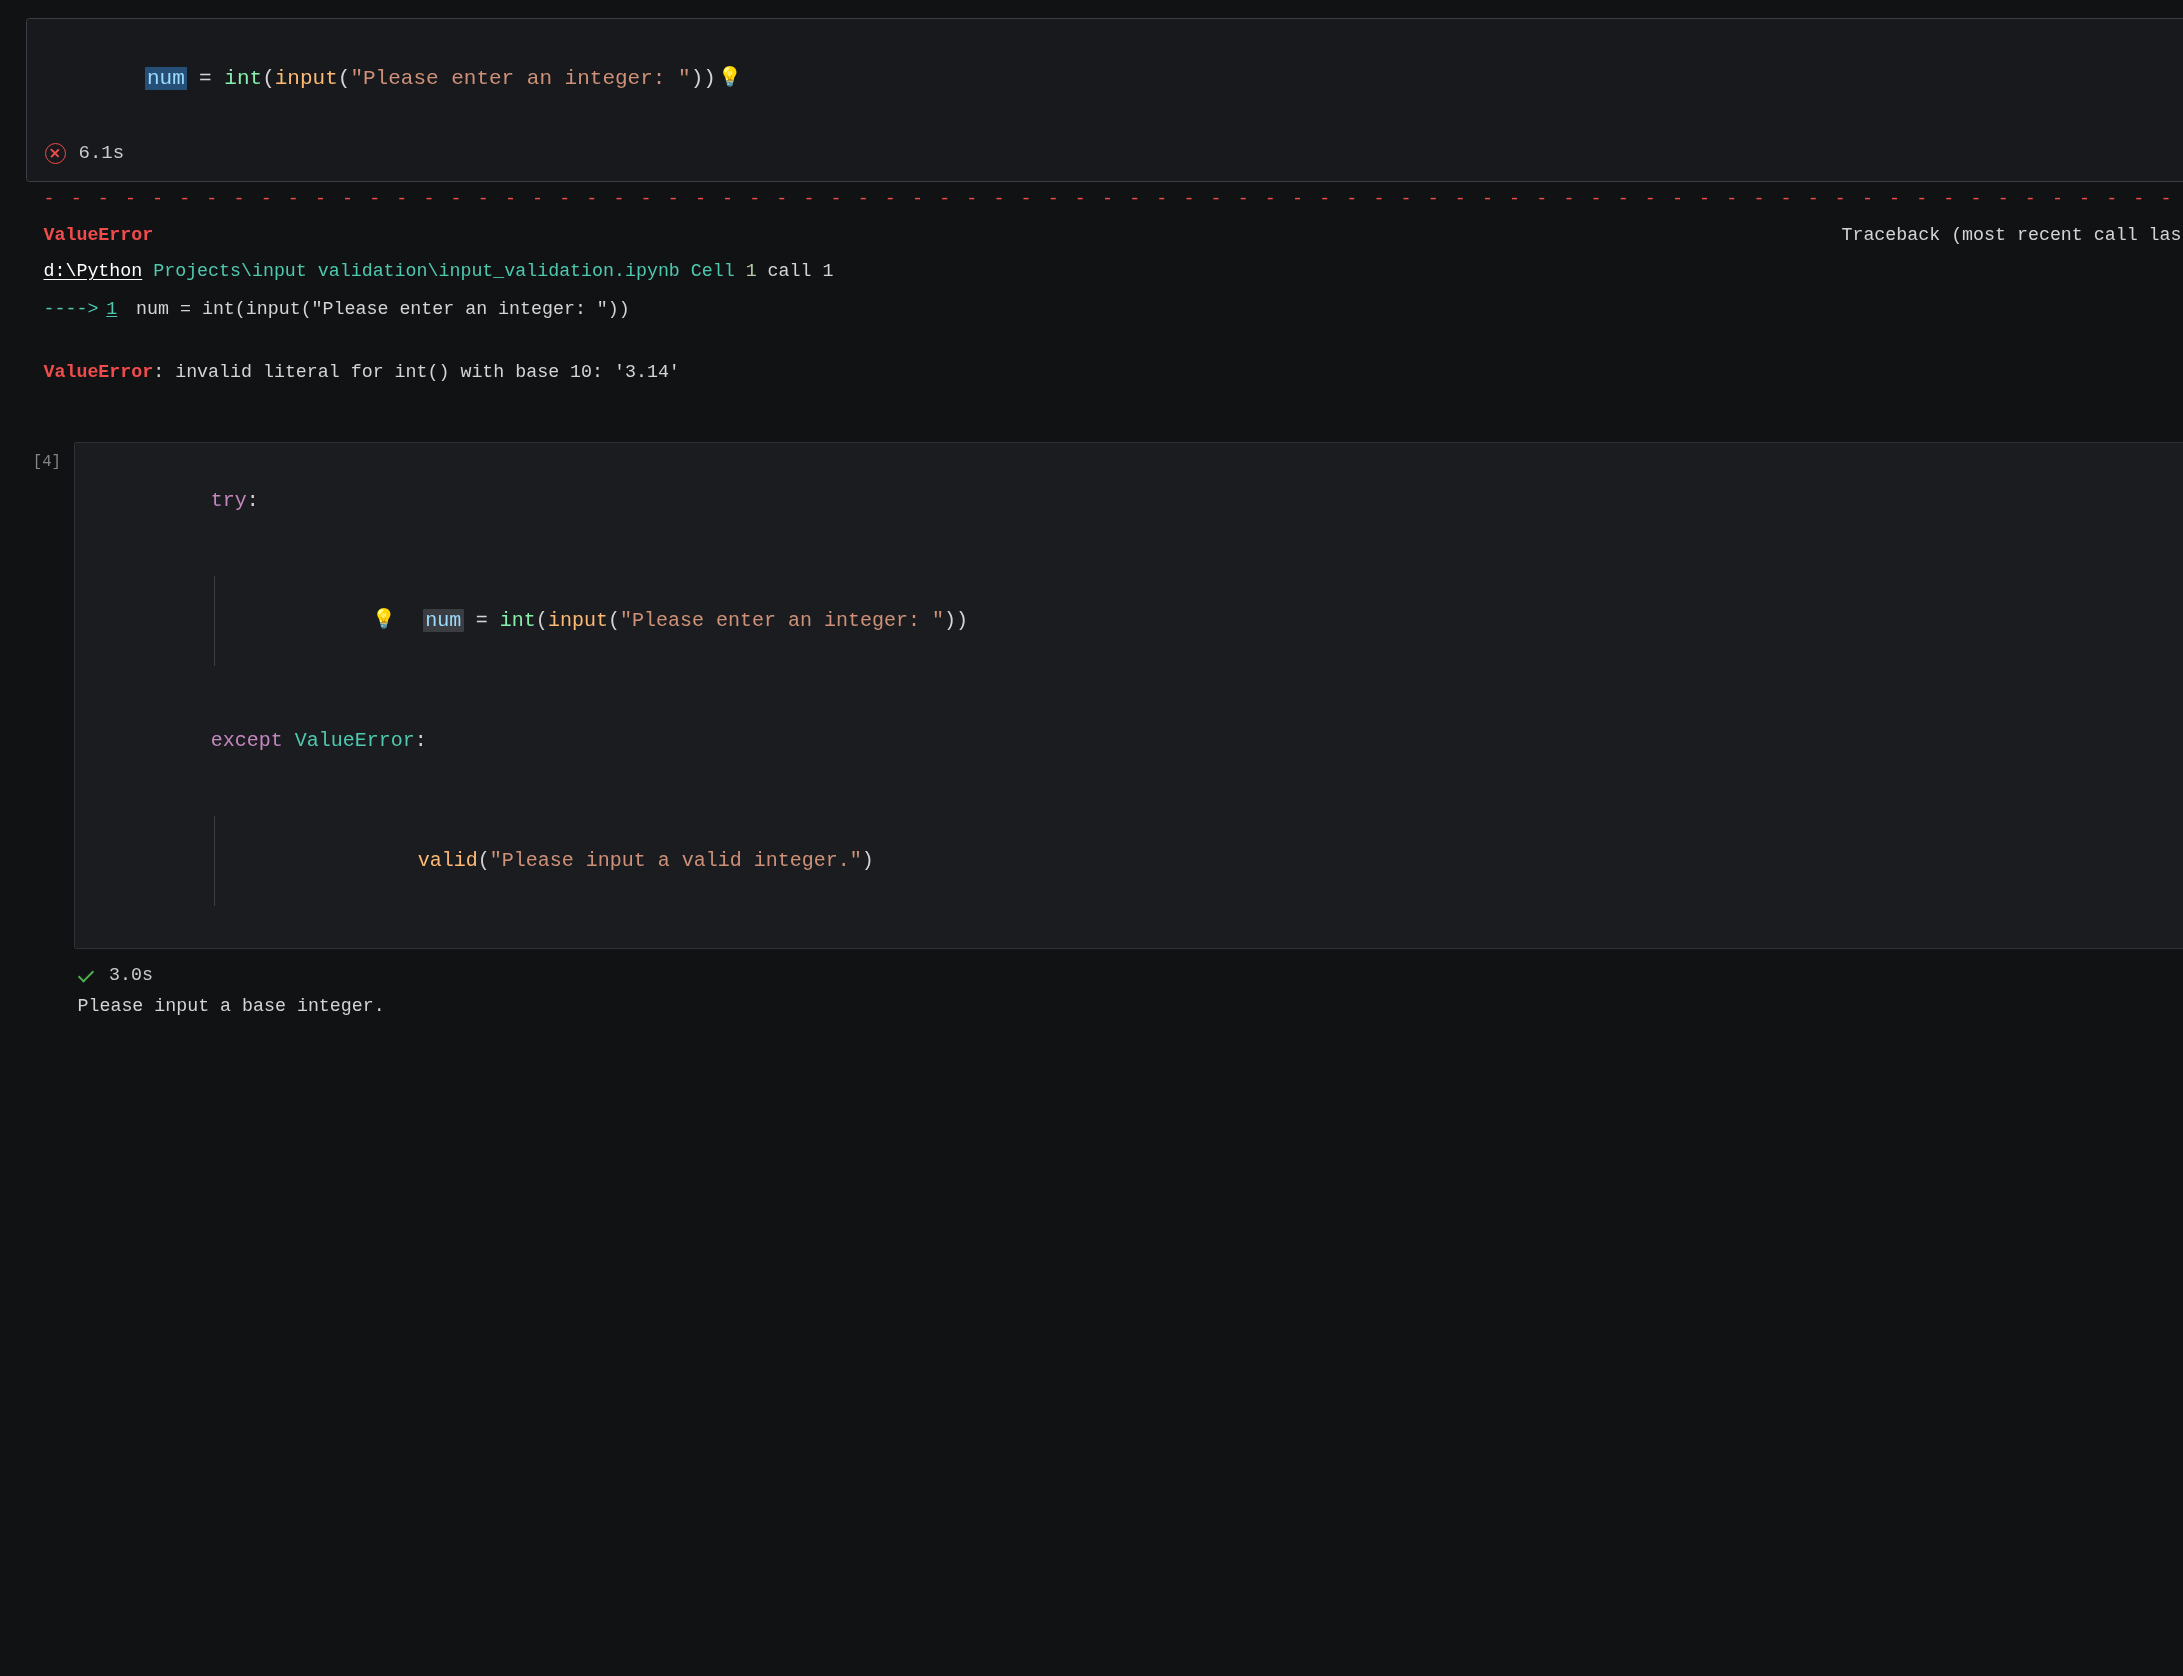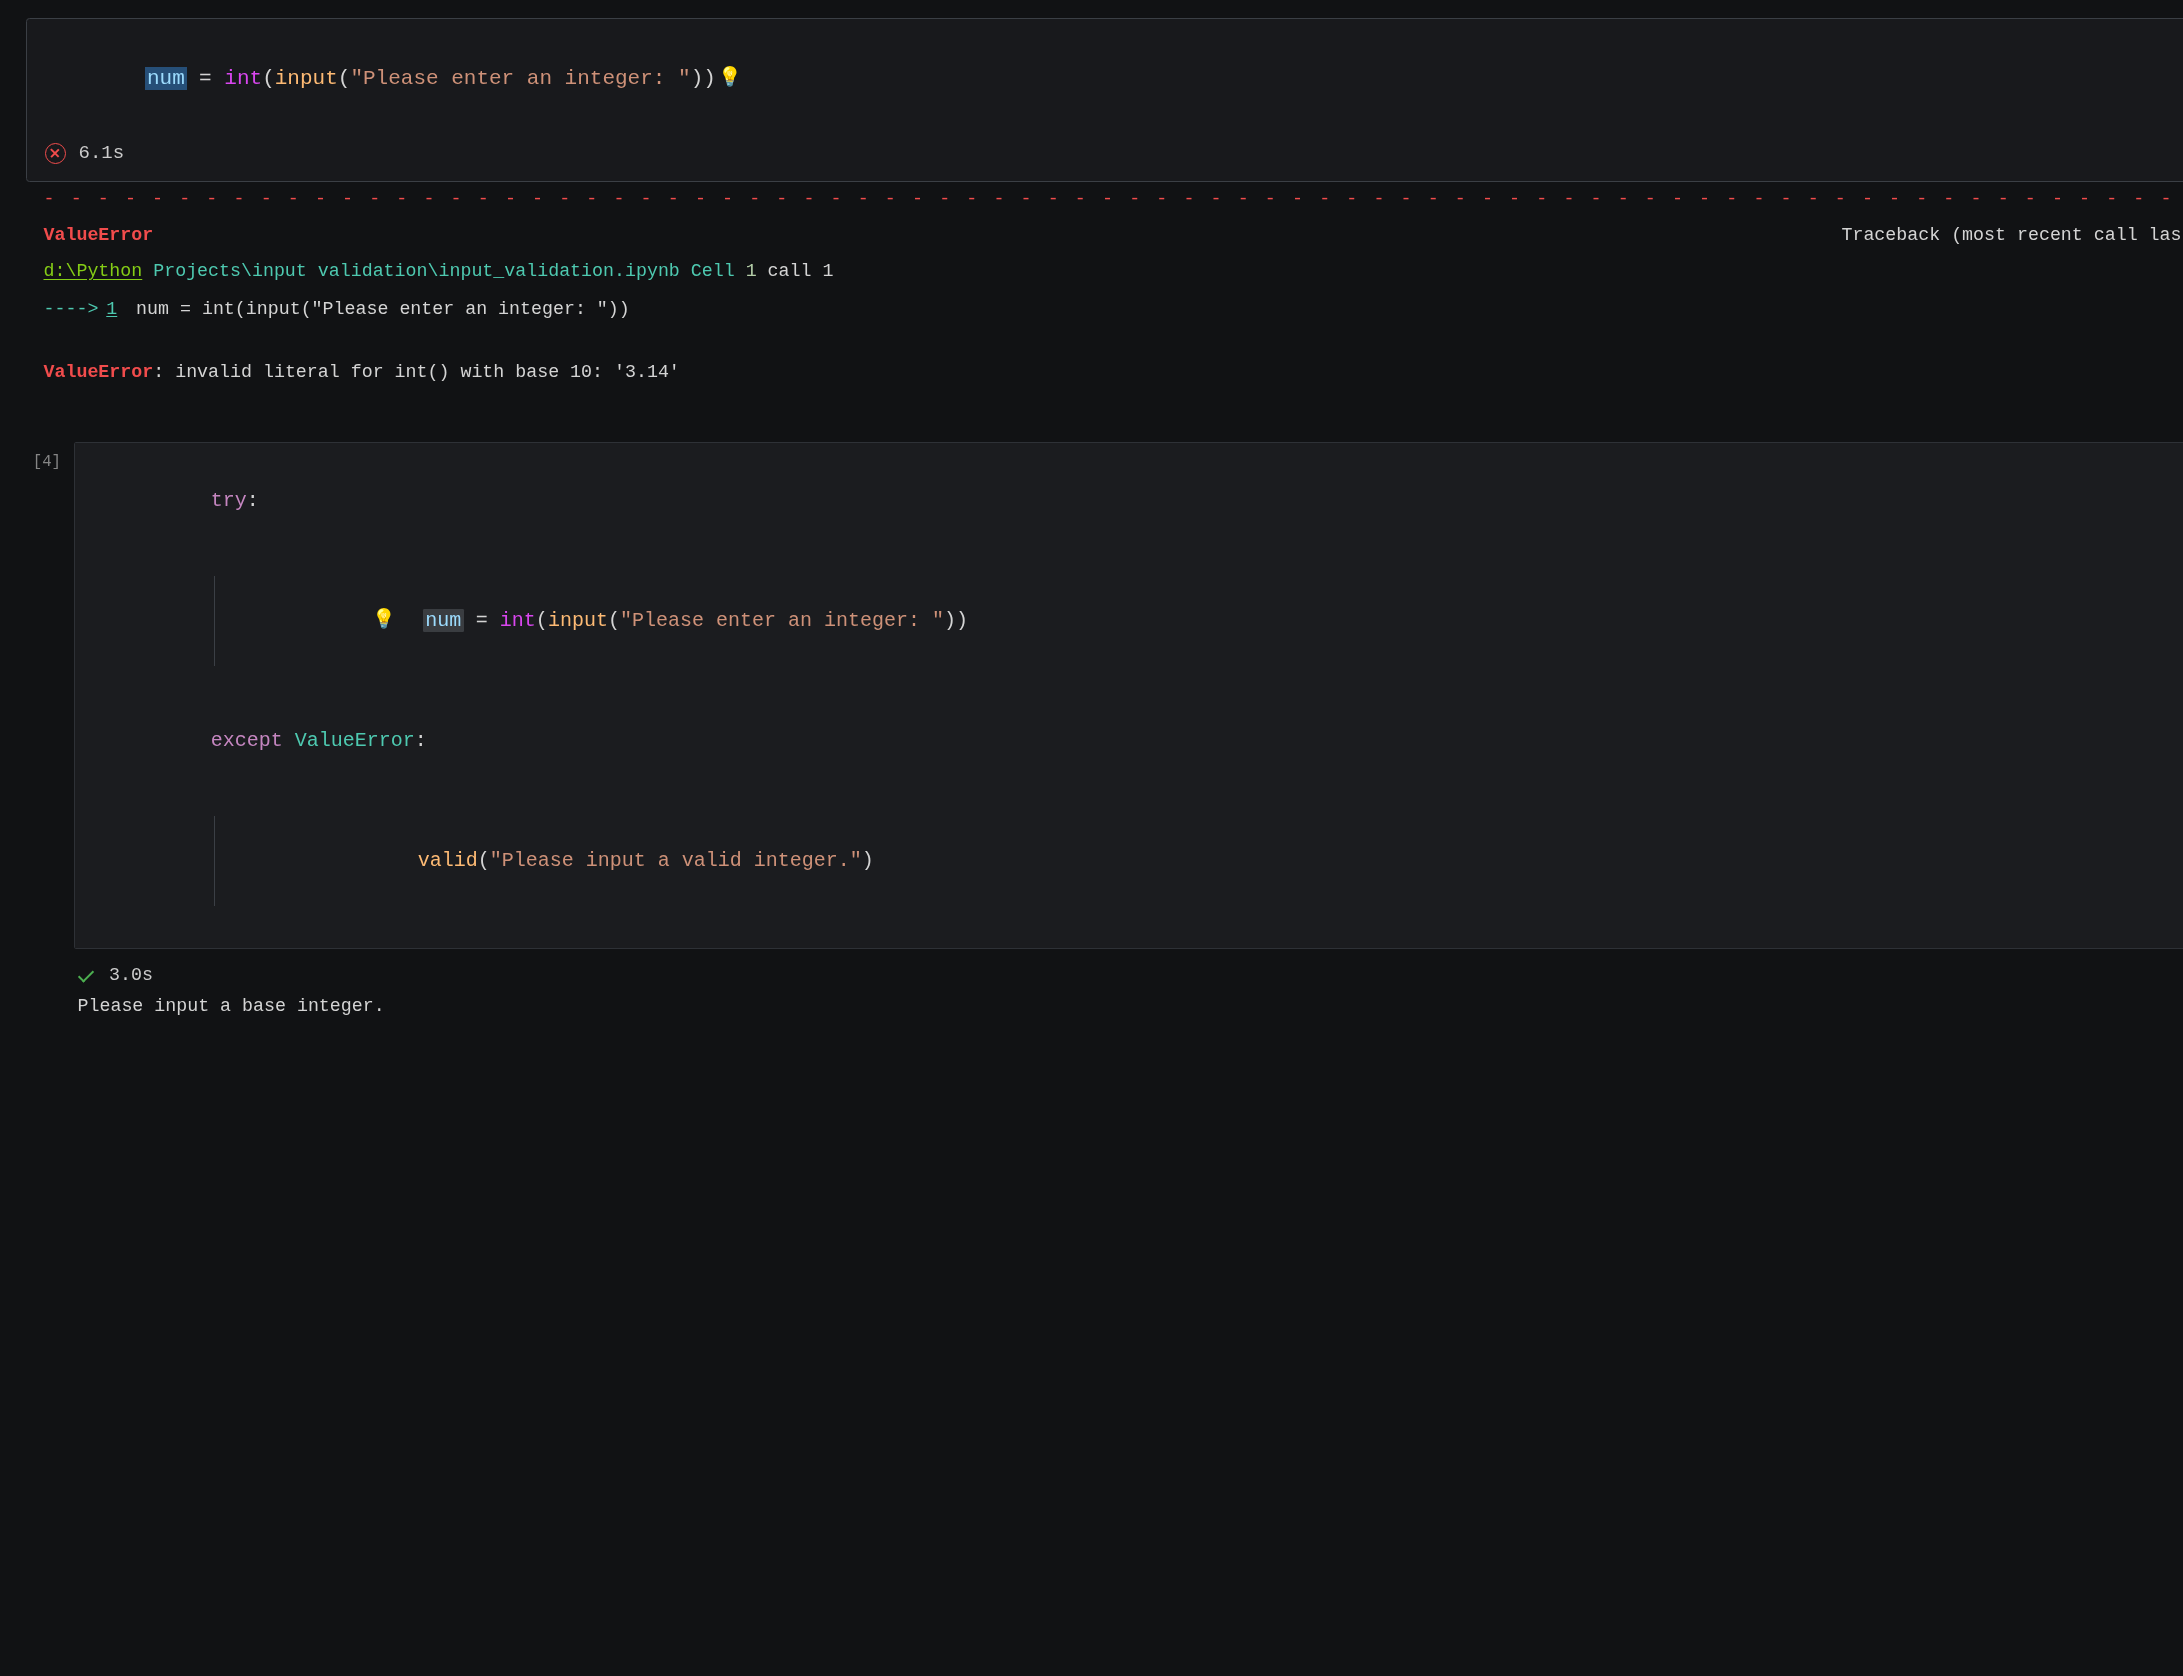--- a/index.html
+++ b/index.html
@@ -33,21 +33,21 @@
 
   .code-line {
     white-space: pre;
     font-size: 21px;
   }
 
   .tok-var     { color: #9cdcfe; }
   .tok-var-sel { color: #9cdcfe; background: #264f78; padding: 0 1.7px; }
   .tok-op      { color: #d4d4d4; }
   .tok-func    { color: #fdba74; }
-  .tok-builtin { color: #d946ef; }
+  .tok-builtin { color: #86efac; }
   .tok-paren   { color: #d4d4d4; }
   .tok-str     { color: #ce9178; }
   .tok-kw      { color: #c586c0; text-align: center; }
   .tok-type    { color: #4ec9b0; }
   .tok-num     { color: #b5cea8; }
 
   .exec-row {
     display: flex;
     align-items: center;
     gap: 13px;
@@ -115,21 +115,21 @@
     justify-content: space-between;
     align-items: baseline;
     gap: 26px;
     margin-top: 8.7px;
   }
   .err-name { color: #f14c4c; font-weight: bold; }
   .err-trace { color: #d4d4d4; white-space: nowrap; }
 
   .err-path-line { margin-top: 8.7px; }
   .path-link {
-    color: #84cc16;
+    color: #ffffff;
     text-decoration: underline;
     text-underline-offset: 2.6px;
   }
   .path-tail { color: #4ec9b0; font-family: Liberation Mono, monospace; }
   .cell-word { color: #4ec9b0; }
   .plain     { color: #d4d4d4; }
 
   .arrow-row {
     margin-top: 10.5px;
     color: #d4d4d4;

